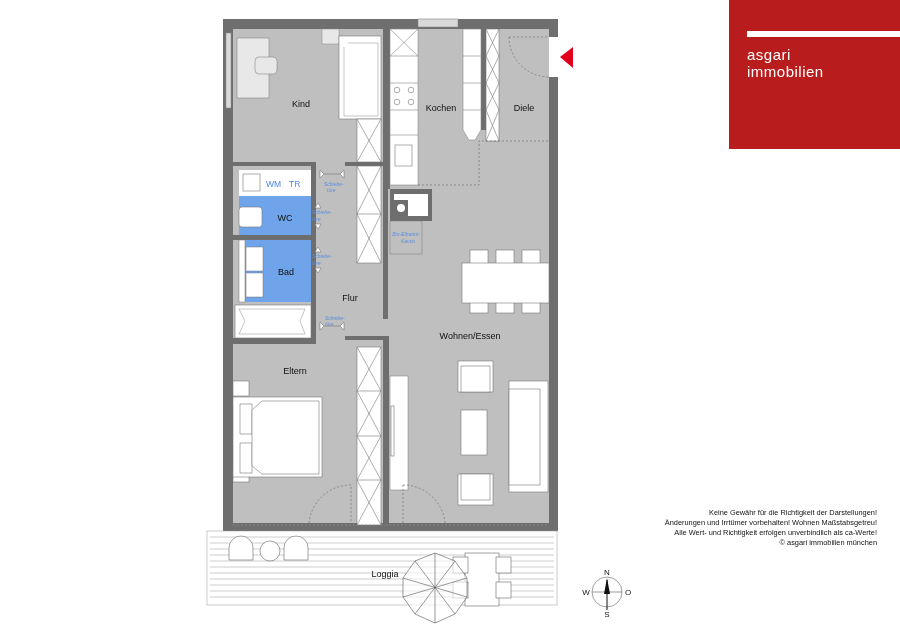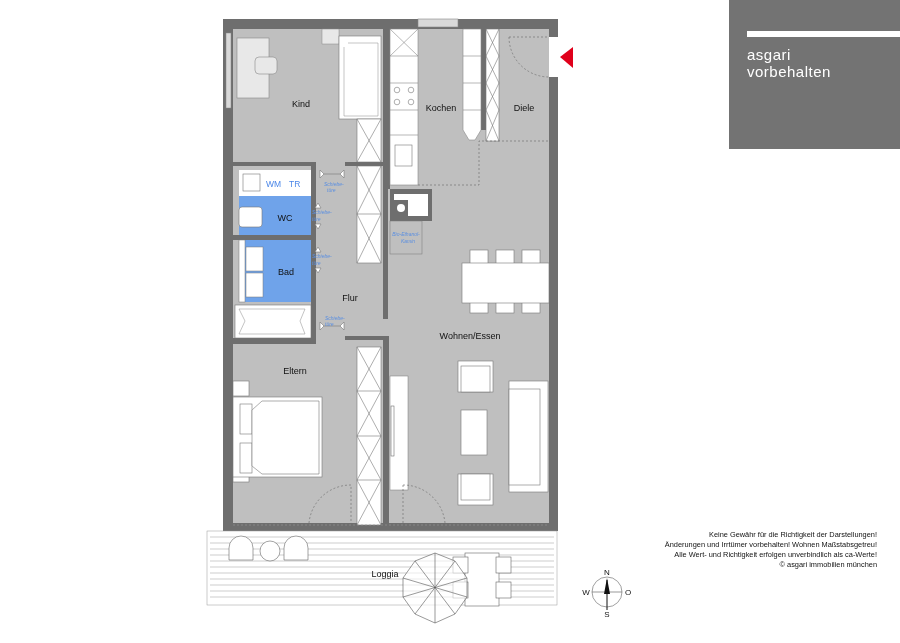--- a/index.html
+++ b/index.html
@@ -1,24 +1,24 @@
 <!DOCTYPE html>
 <html><head>
 <meta charset="utf-8">
 <style>
   html, body { margin:0; padding:0; background:#ffffff; }
   body { width:900px; height:643px; position:relative; overflow:hidden; font-family:"Liberation Sans", sans-serif; }
   #plan { position:absolute; left:0; top:0; }
   .room-label { font-family:"Liberation Sans", sans-serif; font-size:9px; fill:#111; }
   .blue-label { font-family:"Liberation Sans", sans-serif; fill:#4a86e8; }
   .small-blue { font-family:"Liberation Sans", sans-serif; font-size:5px; fill:#5b8fe0; font-style:italic; }
-  .logo { position:absolute; left:729px; top:0; width:171px; height:149px; background:#737373; overflow:hidden; }
+  .logo { position:absolute; left:729px; top:0; width:171px; height:149px; background:#b91c1c; overflow:hidden; }
   .logo-bar { position:absolute; left:18px; top:31px; width:153px; height:6px; background:#fff; }
   .logo-text { position:absolute; left:18px; top:46px; color:#fff; font-family:"Liberation Sans", sans-serif; font-size:15px; line-height:17px; letter-spacing:0.5px; }
-  .disclaimer { position:absolute; right:23px; top:508px; text-align:right; font-family:"Liberation Sans", sans-serif; font-size:7.4px; line-height:10px; color:#111;margin-top:22px; }
+  .disclaimer { position:absolute; right:23px; top:508px; text-align:right; font-family:"Liberation Sans", sans-serif; font-size:7.4px; line-height:10px; color:#111; }
   .disclaimer div { white-space:nowrap; }
 </style>
 </head>
 <body>
 
 <svg id="plan" width="900" height="643" viewBox="0 0 900 643" xmlns="http://www.w3.org/2000/svg">
 
   <rect x="223" y="19" width="335" height="512" fill="#6e6e6e"></rect>
 
   <rect x="233" y="29" width="316" height="494" fill="#bfbfbf"></rect>
@@ -251,21 +251,21 @@
   <text x="607" y="575" text-anchor="middle" font-size="8" font-family="Liberation Sans, sans-serif" fill="#111">N</text>
   <text x="607" y="617" text-anchor="middle" font-size="8" font-family="Liberation Sans, sans-serif" fill="#111">S</text>
   <text x="586" y="595" text-anchor="middle" font-size="8" font-family="Liberation Sans, sans-serif" fill="#111">W</text>
   <text x="628" y="595" text-anchor="middle" font-size="8" font-family="Liberation Sans, sans-serif" fill="#111">O</text>
 </svg>
 
 <div class="logo">
   <div class="logo-bar"></div>
   <div class="logo-text">
     <div>asgari</div>
-    <div>vorbehalten</div>
+    <div>immobilien</div>
   </div>
 </div>
 
 <div class="disclaimer">
   <div>Keine Gewähr für die Richtigkeit der Darstellungen!</div>
   <div>Änderungen und Irrtümer vorbehalten! Wohnen Maßstabsgetreu!</div>
   <div>Alle Wert- und Richtigkeit erfolgen unverbindlich als ca-Werte!</div>
   <div>© asgari immobilien münchen</div>
 </div>
 

